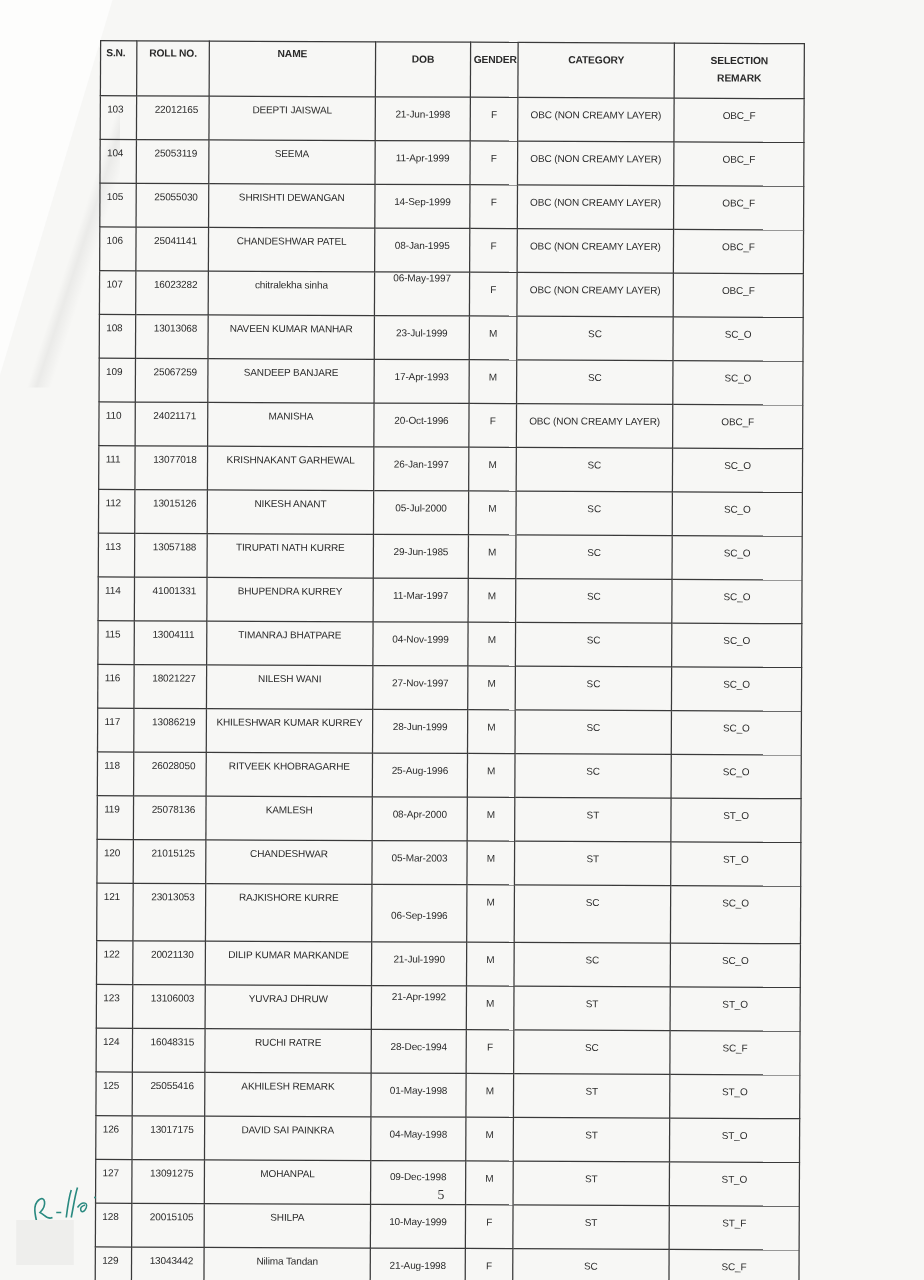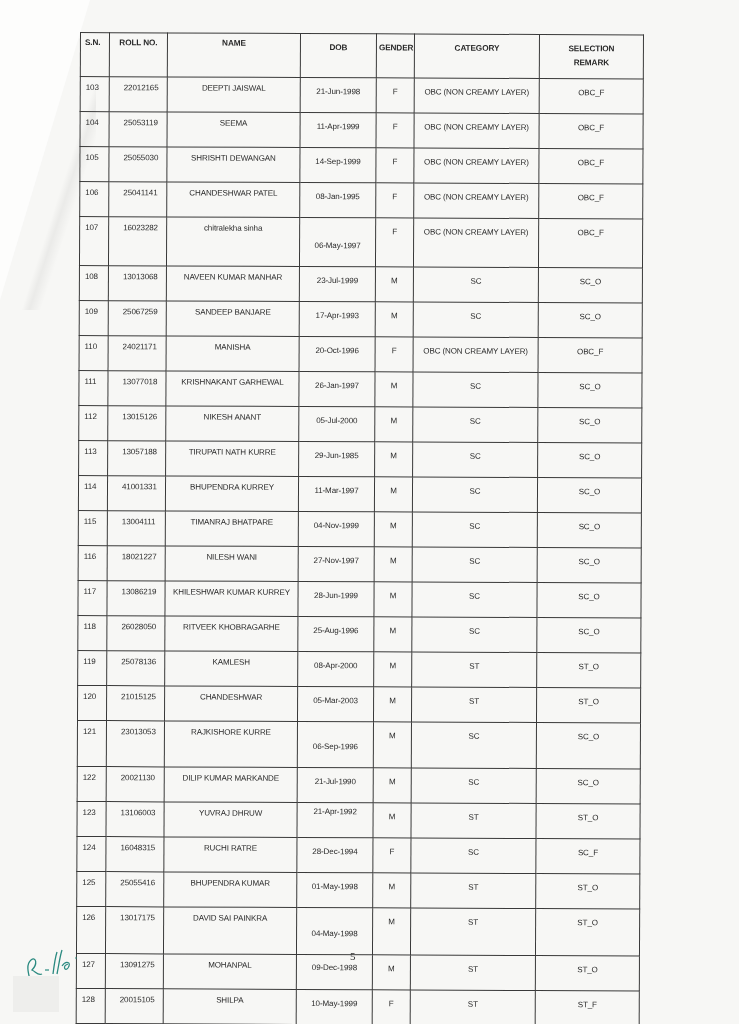--- a/index.html
+++ b/index.html
@@ -100,21 +100,21 @@
     <td style="padding-top:9px">08-Jan-1995</td>
     <td style="padding-top:9px">F</td>
     <td style="padding-top:9px">OBC (NON CREAMY LAYER)</td>
     <td style="padding-top:9px">OBC_F</td>
   </tr>
 
   <tr>
     <td class="sn">107</td>
     <td class="roll">16023282</td>
     <td>chitralekha sinha</td>
-    <td style="padding-top:23px">06-May-1997</td>
+    <td style="padding-top:0">06-May-1997</td>
     <td style="padding-top:9px">F</td>
     <td style="padding-top:9px">OBC (NON CREAMY LAYER)</td>
     <td style="padding-top:9px">OBC_F</td>
   </tr>
 
   <tr>
     <td class="sn">108</td>
     <td class="roll">13013068</td>
     <td>NAVEEN KUMAR MANHAR</td>
     <td style="padding-top:9px">23-Jul-1999</td>
@@ -279,32 +279,32 @@
     <td>RUCHI RATRE</td>
     <td style="padding-top:9px">28-Dec-1994</td>
     <td style="padding-top:9px">F</td>
     <td style="padding-top:9px">SC</td>
     <td style="padding-top:9px">SC_F</td>
   </tr>
 
   <tr>
     <td class="sn">125</td>
     <td class="roll">25055416</td>
-    <td>BHUPENDRA KUMAR</td>
+    <td>AKHILESH REMARK</td>
     <td style="padding-top:9px">01-May-1998</td>
     <td style="padding-top:9px">M</td>
     <td style="padding-top:9px">ST</td>
     <td style="padding-top:9px">ST_O</td>
   </tr>
 
   <tr>
     <td class="sn">126</td>
     <td class="roll">13017175</td>
     <td>DAVID SAI PAINKRA</td>
-    <td style="padding-top:21px">04-May-1998</td>
+    <td style="padding-top:9px">04-May-1998</td>
     <td style="padding-top:9px">M</td>
     <td style="padding-top:9px">ST</td>
     <td style="padding-top:9px">ST_O</td>
   </tr>
 
   <tr>
     <td class="sn">127</td>
     <td class="roll">13091275</td>
     <td>MOHANPAL</td>
     <td style="padding-top:8px">09-Dec-1998</td>

